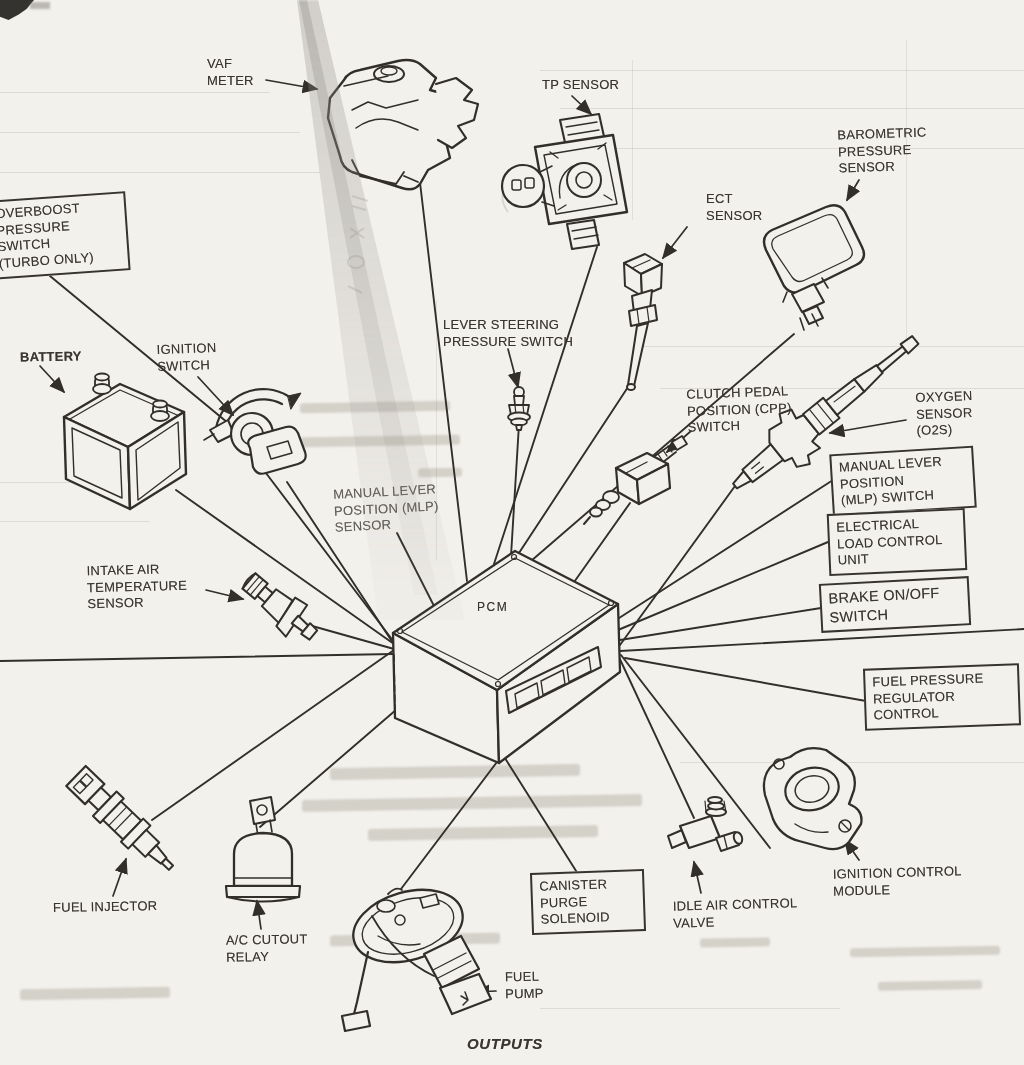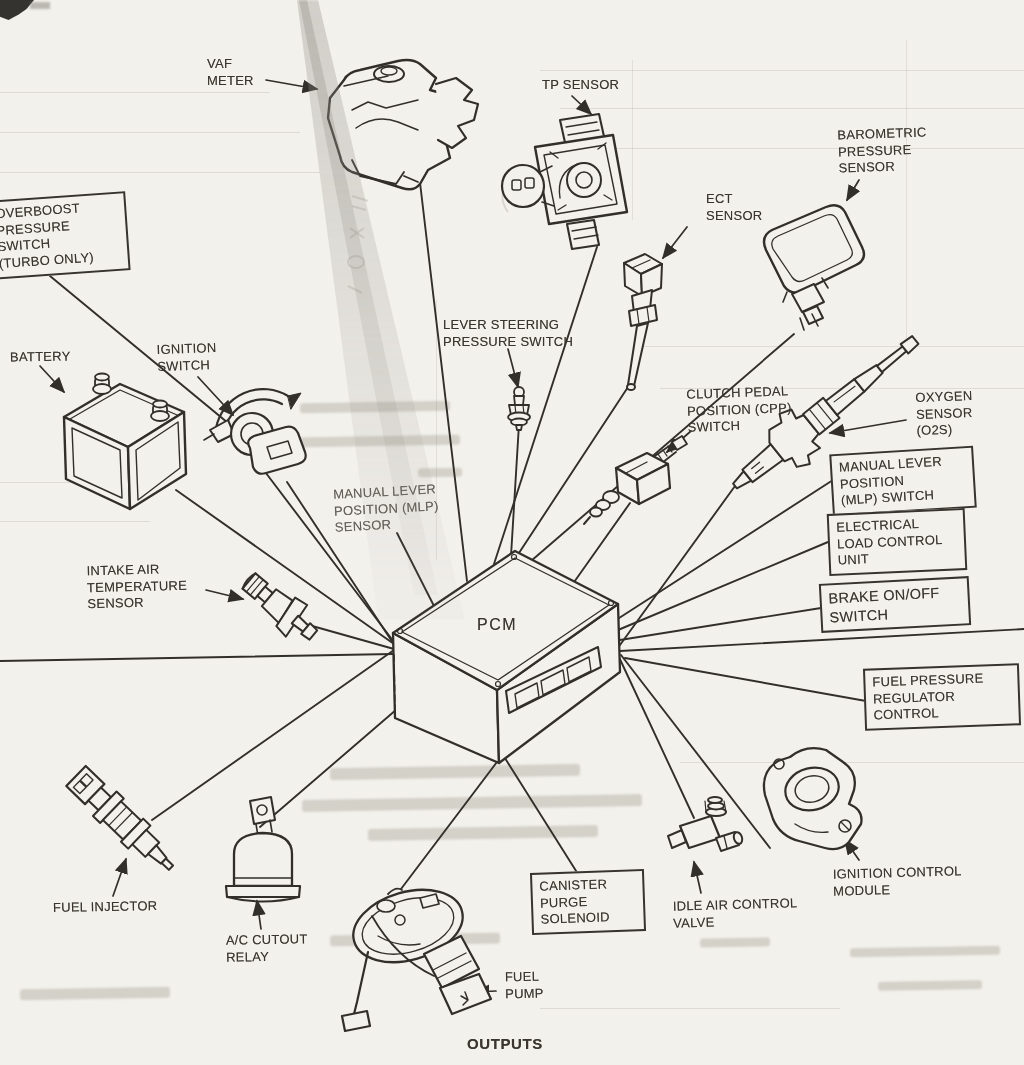--- a/index.html
+++ b/index.html
@@ -9,39 +9,39 @@
   
   .lbl{position:absolute;z-index:2;white-space:pre-line;color:#3a362f;
        font-size:13px;line-height:1.28;letter-spacing:.25px;
        text-shadow:0 0 .5px rgba(58,54,47,.55);}
   .boxed{border:2px solid #37332d;padding:4px 7px;background:#f3f1ec;}
   .l-vaf{left:207px;top:56px;}
   .l-tp{left:542px;top:77px;}
   .l-baro{left:838px;top:126px;transform:rotate(-2deg);}
   .l-ect{left:673px;top:191px;margin-left:33px;}
   .l-overboost{left:-12px;top:196px;width:122px;transform:rotate(-4deg);}
-  .l-battery{left:10px;top:349px;transform:rotate(-1deg);}
+  .l-battery{left:20px;top:349px;transform:rotate(-1deg);font-weight:bold;}
   .l-ignition{left:157px;top:341px;transform:rotate(-2deg);}
   .l-ps{left:443px;top:317px;}
   .l-clutch{left:687px;top:385px;transform:rotate(-2deg);}
   .l-o2s{left:916px;top:389px;transform:rotate(-2deg);}
   .l-mlpswitch{left:831px;top:450px;width:126px;transform:rotate(-3.5deg);}
   .l-elec{left:828px;top:511px;width:120px;transform:rotate(-2.5deg);}
   .l-brake{left:820px;top:580px;width:132px;transform:rotate(-3deg);font-size:14.5px;}
   .l-fpr{left:864px;top:666px;width:138px;transform:rotate(-2deg);}
   .l-mlpsensor{left:334px;top:484px;transform:rotate(-3deg);opacity:.78;}
   .l-intake{left:87px;top:562px;transform:rotate(-1.5deg);}
-  .l-pcm{left:477px;top:615px;font-size:16px;letter-spacing:1.5px;}
+  .l-pcm{left:477px;top:600px;font-size:12px;letter-spacing:1.5px;}
   .l-injector{left:53px;top:899px;transform:rotate(-1deg);}
   .l-acrelay{left:226px;top:932px;transform:rotate(-1deg);}
   .l-fuelpump{left:505px;top:969px;transform:rotate(-1deg);}
   .l-canister{left:531px;top:871px;width:96px;transform:rotate(-2deg);}
   .l-idle{left:673px;top:897px;transform:rotate(-1.5deg);}
   .l-ignmodule{left:833px;top:865px;transform:rotate(-1.5deg);}
-  .l-outputs{left:467px;top:1034px;font-weight:bold;font-size:15px;letter-spacing:.6px;}
+  .l-outputs{left:467px;top:1034px;font-weight:bold;font-size:15px;letter-spacing:.6px;font-style:italic;}
   
   .band{position:absolute;left:0;top:0;width:1024px;height:620px;z-index:3;pointer-events:none;
         clip-path:polygon(297px 0,318px 0,465px 620px,378px 620px);
         background:linear-gradient(to bottom,rgba(145,141,134,.34),rgba(145,141,134,.04) 94%);
         filter:blur(1.5px);}
   .band2{position:absolute;left:0;top:0;width:1024px;height:600px;z-index:3;pointer-events:none;
         clip-path:polygon(299px 0,307px 0,438px 595px,414px 595px);
         background:linear-gradient(to bottom,rgba(128,124,117,.28),rgba(128,124,117,.03));
         filter:blur(1px);}
   .cornerblob{position:absolute;left:0;top:0;width:34px;height:20px;z-index:3;background:#35332f;

